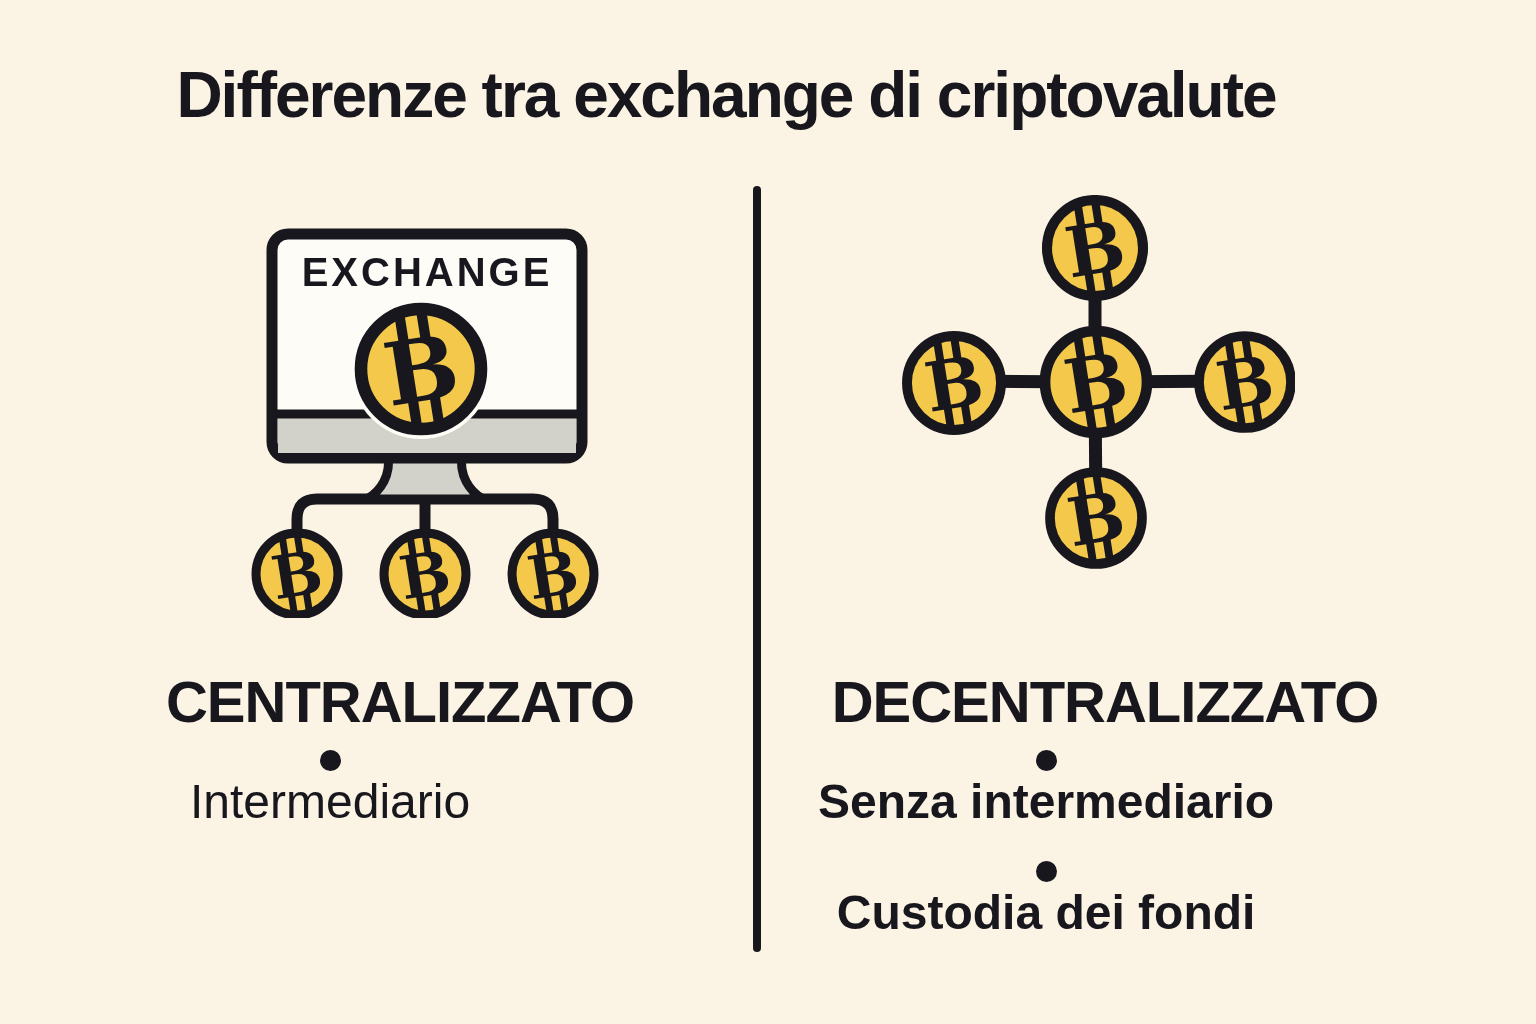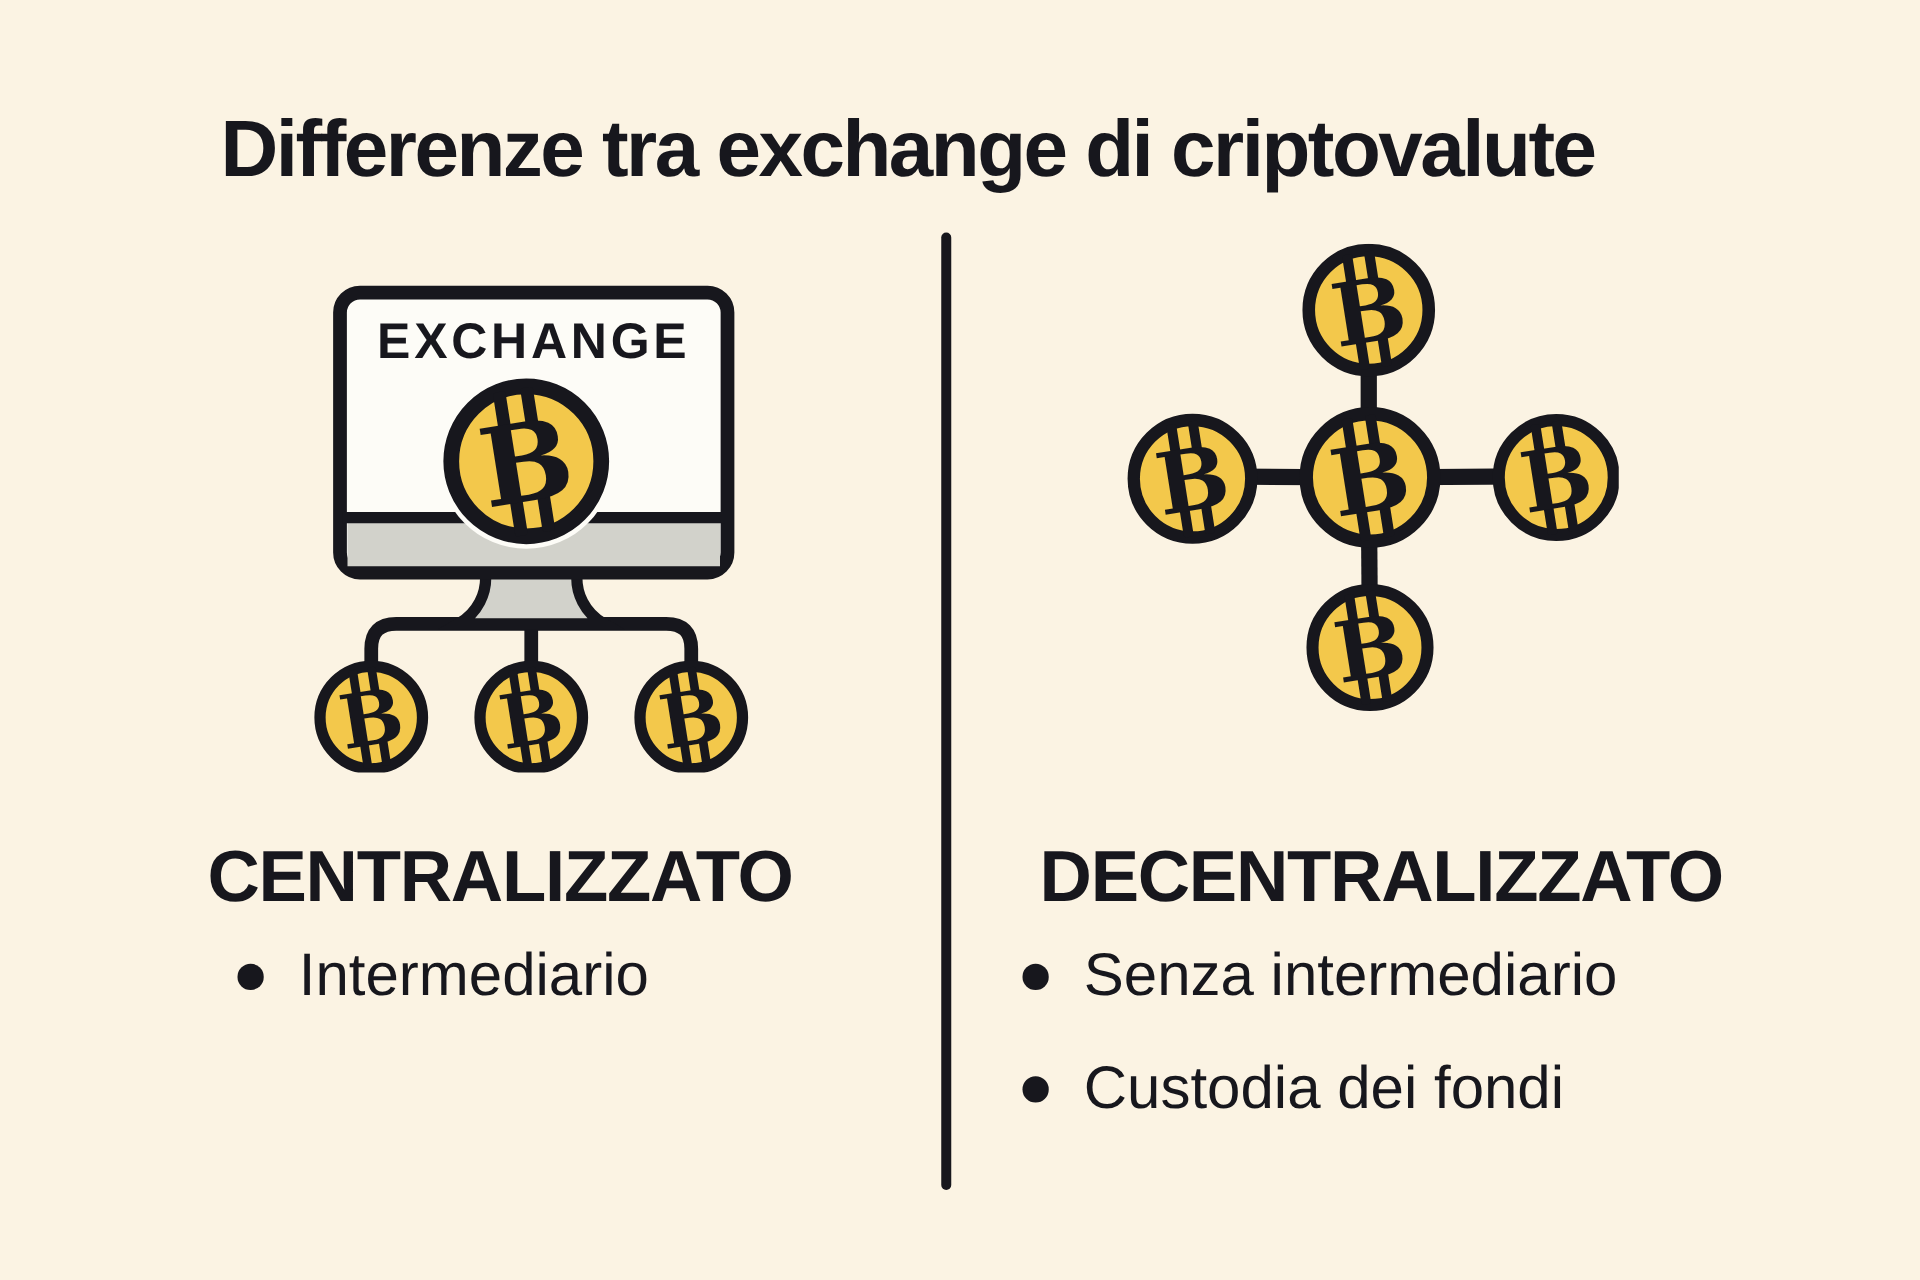--- a/index.html
+++ b/index.html
@@ -14,21 +14,21 @@
   body{
     background:var(--background);
     font-family:"Liberation Sans", sans-serif;
     color:var(--ink);
     position:relative;
   }
   .canvas{position:relative;width:1536px;height:1024px;}
   .title{
     position:absolute;top:58px;left:0;width:1452px;
     text-align:center;font-size:64px;font-weight:800;
-    letter-spacing:-2px;color:var(--ink);margin-top:24px;
+    letter-spacing:-2px;color:var(--ink);
   }
   .divider{
     position:absolute;left:753px;top:186px;width:8px;height:766px;
     background:var(--ink);border-radius:4px;
   }
   .illus{position:absolute;}
   .illus-left{left:240px;top:228px;width:360px;height:390px;}
   .illus-right{left:895px;top:195px;width:400px;height:380px;}
   .stroke-ink{stroke:var(--ink);fill:none;}
   .stand{fill:var(--monitor-gray);stroke:var(--ink);}
@@ -41,22 +41,22 @@
   .heading{
     position:absolute;top:668px;font-size:58px;font-weight:800;
     letter-spacing:-1px;color:var(--ink);text-align:center;
   }
   .heading-left{left:10px;width:780px;}
   .heading-right{left:760px;width:690px;text-align:center;}
   .bullets{
     position:absolute;top:750px;display:flex;flex-direction:column;gap:28px;
   }
   .bullets-left{left:190px;}
-  .bullets-right{left:818px;}
-  .bullet-row{display:flex;align-items:center;gap:28px;font-size:48px;color:var(--ink);line-height:1.3;}
+  .bullets-right{left:818px;font-weight:bold;}
+  .bullet-row{display:flex;align-items:center;font-size:48px;color:var(--ink);line-height:1.3;flex-direction:column;}
   .dot{width:21px;height:21px;border-radius:50%;background:var(--ink);flex:none;}
 </style>
 </head>
 <body>
 
 <div class="canvas">
 
   <h1 class="title">Differenze tra exchange di criptovalute</h1>
 
   <div class="divider"></div>

